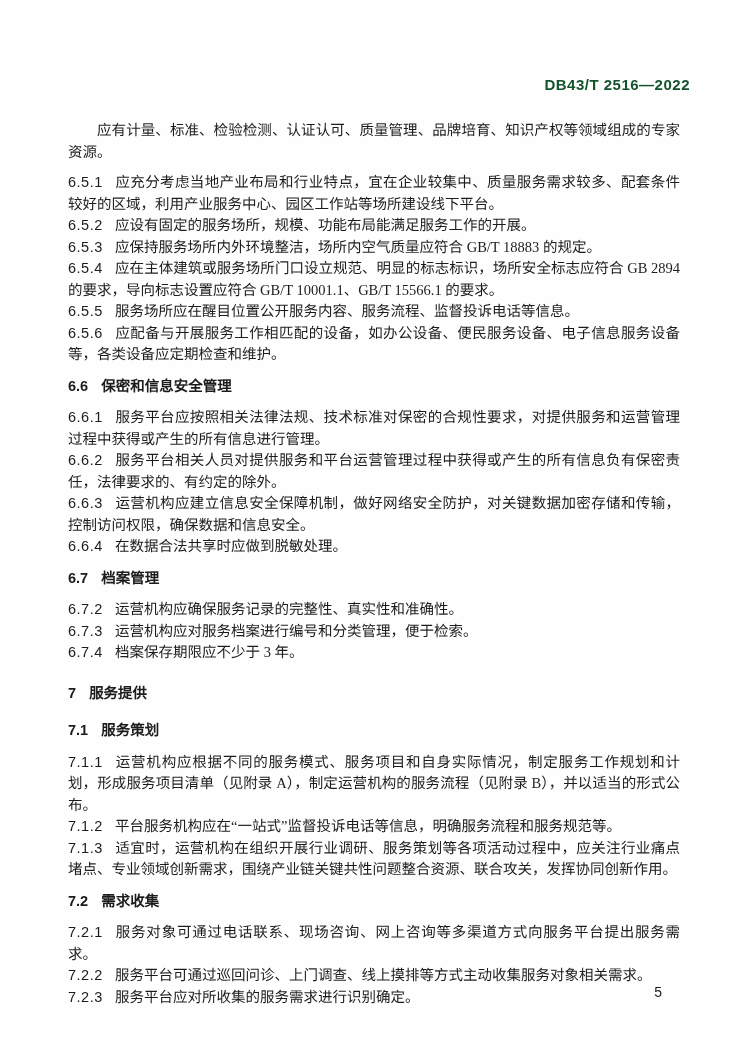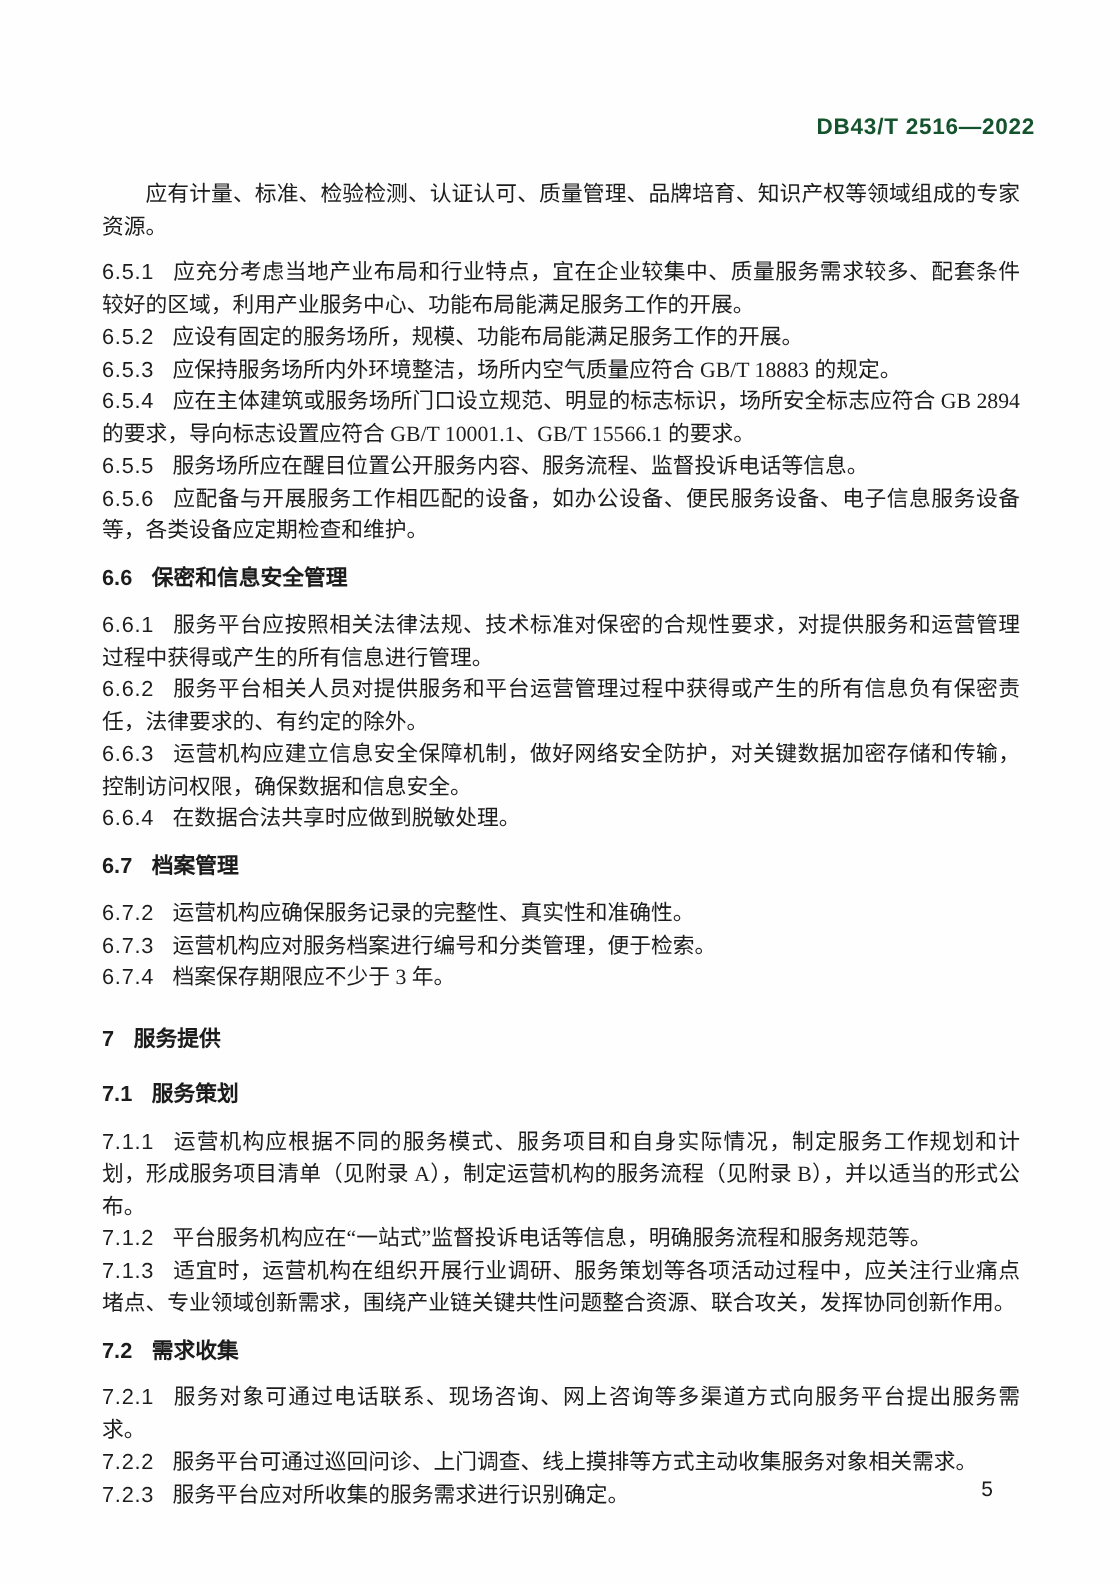--- a/index.html
+++ b/index.html
@@ -76,21 +76,21 @@
 
 <div class="page">
 
   <div class="doc-header">DB43/T 2516—2022</div>
 
   <div class="content">
 
     <p class="para-indent">应有计量、标准、检验检测、认证认可、质量管理、品牌培育、知识产权等领域组成的专家资源。</p>
 
 
-    <p class="clause"><span class="num">6.5.1</span><span>应充分考虑当地产业布局和行业特点，宜在企业较集中、质量服务需求较多、配套条件较好的区域，利用产业服务中心、功能布局能满足服务工作的开展。</span></p>
+    <p class="clause"><span class="num">6.5.1</span><span>应充分考虑当地产业布局和行业特点，宜在企业较集中、质量服务需求较多、配套条件较好的区域，利用产业服务中心、园区工作站等场所建设线下平台。</span></p>
     <p class="clause"><span class="num">6.5.2</span><span>应设有固定的服务场所，规模、功能布局能满足服务工作的开展。</span></p>
     <p class="clause"><span class="num">6.5.3</span><span>应保持服务场所内外环境整洁，场所内空气质量应符合 GB/T 18883 的规定。</span></p>
     <p class="clause"><span class="num">6.5.4</span><span>应在主体建筑或服务场所门口设立规范、明显的标志标识，场所安全标志应符合 GB 2894 的要求，导向标志设置应符合 GB/T 10001.1、GB/T 15566.1 的要求。</span></p>
     <p class="clause"><span class="num">6.5.5</span><span>服务场所应在醒目位置公开服务内容、服务流程、监督投诉电话等信息。</span></p>
     <p class="clause"><span class="num">6.5.6</span><span>应配备与开展服务工作相匹配的设备，如办公设备、便民服务设备、电子信息服务设备等，各类设备应定期检查和维护。</span></p>
 
     <p class="h2"><span class="num">6.6</span><span>保密和信息安全管理</span></p>
 
     <p class="clause"><span class="num">6.6.1</span><span>服务平台应按照相关法律法规、技术标准对保密的合规性要求，对提供服务和运营管理过程中获得或产生的所有信息进行管理。</span></p>
     <p class="clause"><span class="num">6.6.2</span><span>服务平台相关人员对提供服务和平台运营管理过程中获得或产生的所有信息负有保密责任，法律要求的、有约定的除外。</span></p>

